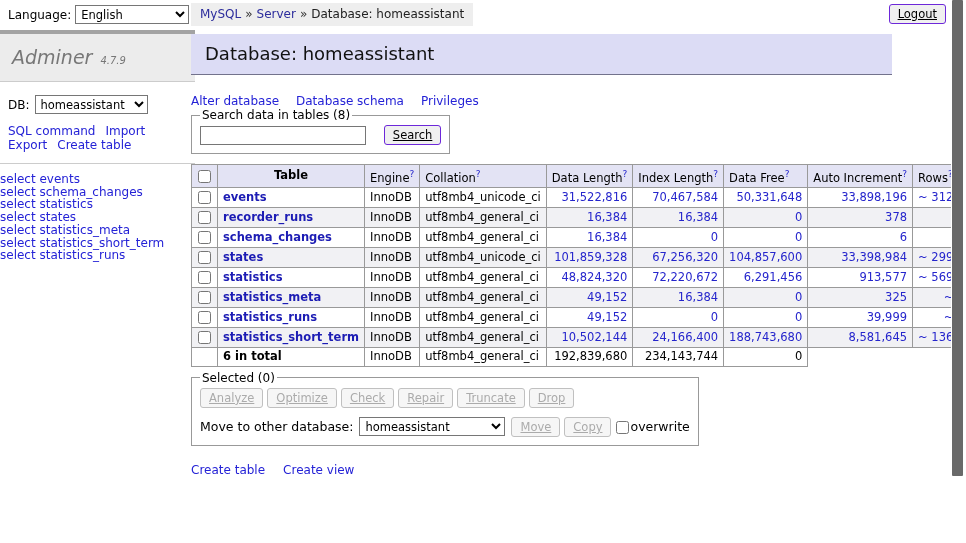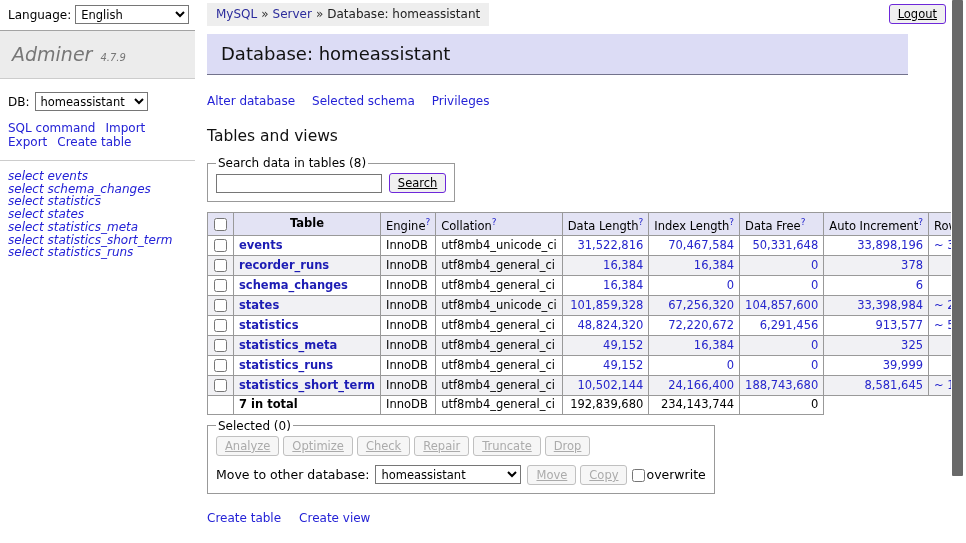--- a/index.html
+++ b/index.html
@@ -16,44 +16,44 @@
   html,body{margin:0;padding:0;}
   body{
     width:966px;height:543px;overflow:hidden;position:relative;
     background:#fff;color:#000;
     font-family:"DejaVu Sans","Liberation Sans",sans-serif;font-size:12px;
   }
   a{color:var(--link);text-decoration:none;cursor:pointer;}
 
   
   .sidebar{position:absolute;left:0;top:0;width:195px;}
-  .lang-row{padding:5px 8px 6px;border-bottom:1px solid #a3a3a3;white-space:nowrap;}
+  .lang-row{padding:5px 8px 6px;border-bottom:4px solid #a3a3a3;white-space:nowrap;}
   .lang-row label{margin-right:4px;}
   select{
     font-family:"DejaVu Sans","Liberation Sans",sans-serif;font-size:11.5px;
     border:1px solid #767676;background:#fff;height:19px;padding:0 1px;
   }
   .lang-row select{width:114px;}
   .brand{
     margin:0;background:#ececec;border-bottom:1px solid #ccc;
     padding:12px 12px 13px;font-weight:normal;font-style:italic;color:#777;
     font-size:19px;
   }
   .brand .ver{font-size:10px;font-style:italic;color:#777;margin-left:2px;}
   .db-row{padding:13px 8px 0;white-space:nowrap;}
   .db-row .db-label{margin-right:5px;}
   .db-row select{width:113px;}
   .side-actions{padding:11px 8px 8px;line-height:13px;width:180px;}
   .side-actions a{display:inline-block;margin:0 10px 1px 0;white-space:nowrap;text-align:center;}
   .side-sep{border:0;border-top:1px solid #ccc;margin:2px 0 0;}
-  .table-links{padding:9px 8px;line-height:12.7px;font-style:italic;}
+  .table-links{padding:9px 0;line-height:12.7px;}
   .table-links a{display:block;white-space:nowrap;}
 
   
-  .main{position:absolute;left:195px;top:0;width:713px;padding:3px 0 0 12px;}
+  .main{position:absolute;left:179px;top:0;width:713px;padding:3px 0 0 12px;}
   .breadcrumb{
     display:inline-block;background:#eee;padding:4px 9px 5px;font-size:12px;color:#222;
   }
   .breadcrumb a{color:var(--link-navy);}
   .crumb-sep{color:#333;margin:0 4px;}
   button{
     font-family:"DejaVu Sans","Liberation Sans",sans-serif;font-size:11.5px;
     background:#f0f0f0;border:1px solid #6d28d9;border-radius:3px;
     padding:2px 8px;color:#000;cursor:pointer;text-decoration:underline;
   }
@@ -70,21 +70,21 @@
 
   fieldset{
     display:inline-block;border:1px solid #999;margin:0;padding:3px 8px 8px;
     background:#fff;
   }
   fieldset legend{font-size:12px;padding:0 2px;}
   input[type=text]{
     border:1px solid #767676;height:19px;width:166px;padding:1px 3px;
     font-family:"DejaVu Sans","Liberation Sans",sans-serif;font-size:12px;
   }
-  .search-fs button{margin-left:3px;}
+  .search-fs button{margin-left:14px;}
 
   
   table.tables{border-collapse:collapse;margin-top:10px;font-size:11.5px;}
   table.tables th,table.tables td{
     border:1px solid var(--border);padding:2px 5px;line-height:13.5px;
     white-space:nowrap;
   }
   table.tables th{background:var(--th-bg);font-weight:bold;text-align:center;}
   table.tables th.col-plain{font-weight:normal;text-align:left;}
   table.tables sup a{font-size:9px;color:var(--num-link);}
@@ -139,23 +139,22 @@
       <a href="#">select statistics_short_term</a>
       <a href="#">select statistics_runs</a>
     </div>
 </div>
 
 <div class="main">
   <span class="breadcrumb" id="breadcrumb"><a href="#">MySQL</a><span class="crumb-sep">»</span><a href="#">Server</a><span class="crumb-sep">»</span><span>Database: homeassistant</span></span>
 
   <h2 class="page-title">Database: homeassistant</h2>
 
-  <div class="db-links" id="db-links"><a href="#">Alter database</a><a href="#">Selected schema</a><a href="#">Privileges</a></div>
-
-  <h3 class="section">Tables and views</h3>
+  <div class="db-links" id="db-links"><a href="#">Alter database</a><a href="#">Database schema</a><a href="#">Privileges</a></div>
+
 
   <fieldset class="search-fs">
     <legend>Search data in tables (8)</legend>
     <input type="text" value="" style="">
     <button>Search</button>
   </fieldset>
 
   <table class="tables">
     <thead>
         <tr id="tables-head">
@@ -254,21 +253,21 @@
           <td>InnoDB</td>
           <td>utf8mb4_general_ci</td>
           <td class="num"><a href="#">10,502,144</a></td>
           <td class="num"><a href="#">24,166,400</a></td>
           <td class="num"><a href="#">188,743,680</a></td>
           <td class="num"><a href="#">8,581,645</a></td>
           <td class="num"><a href="#">~ 136,108</a></td>
         </tr>
         <tr class="total">
           <td class="cb"></td>
-          <td class="name">7 in total</td>
+          <td class="name">6 in total</td>
           <td>InnoDB</td>
           <td>utf8mb4_general_ci</td>
           <td class="num">192,839,680</td>
           <td class="num">234,143,744</td>
           <td class="num">0</td>
         </tr>
       </tbody>
   </table>
 
   <fieldset class="selected-fs">

